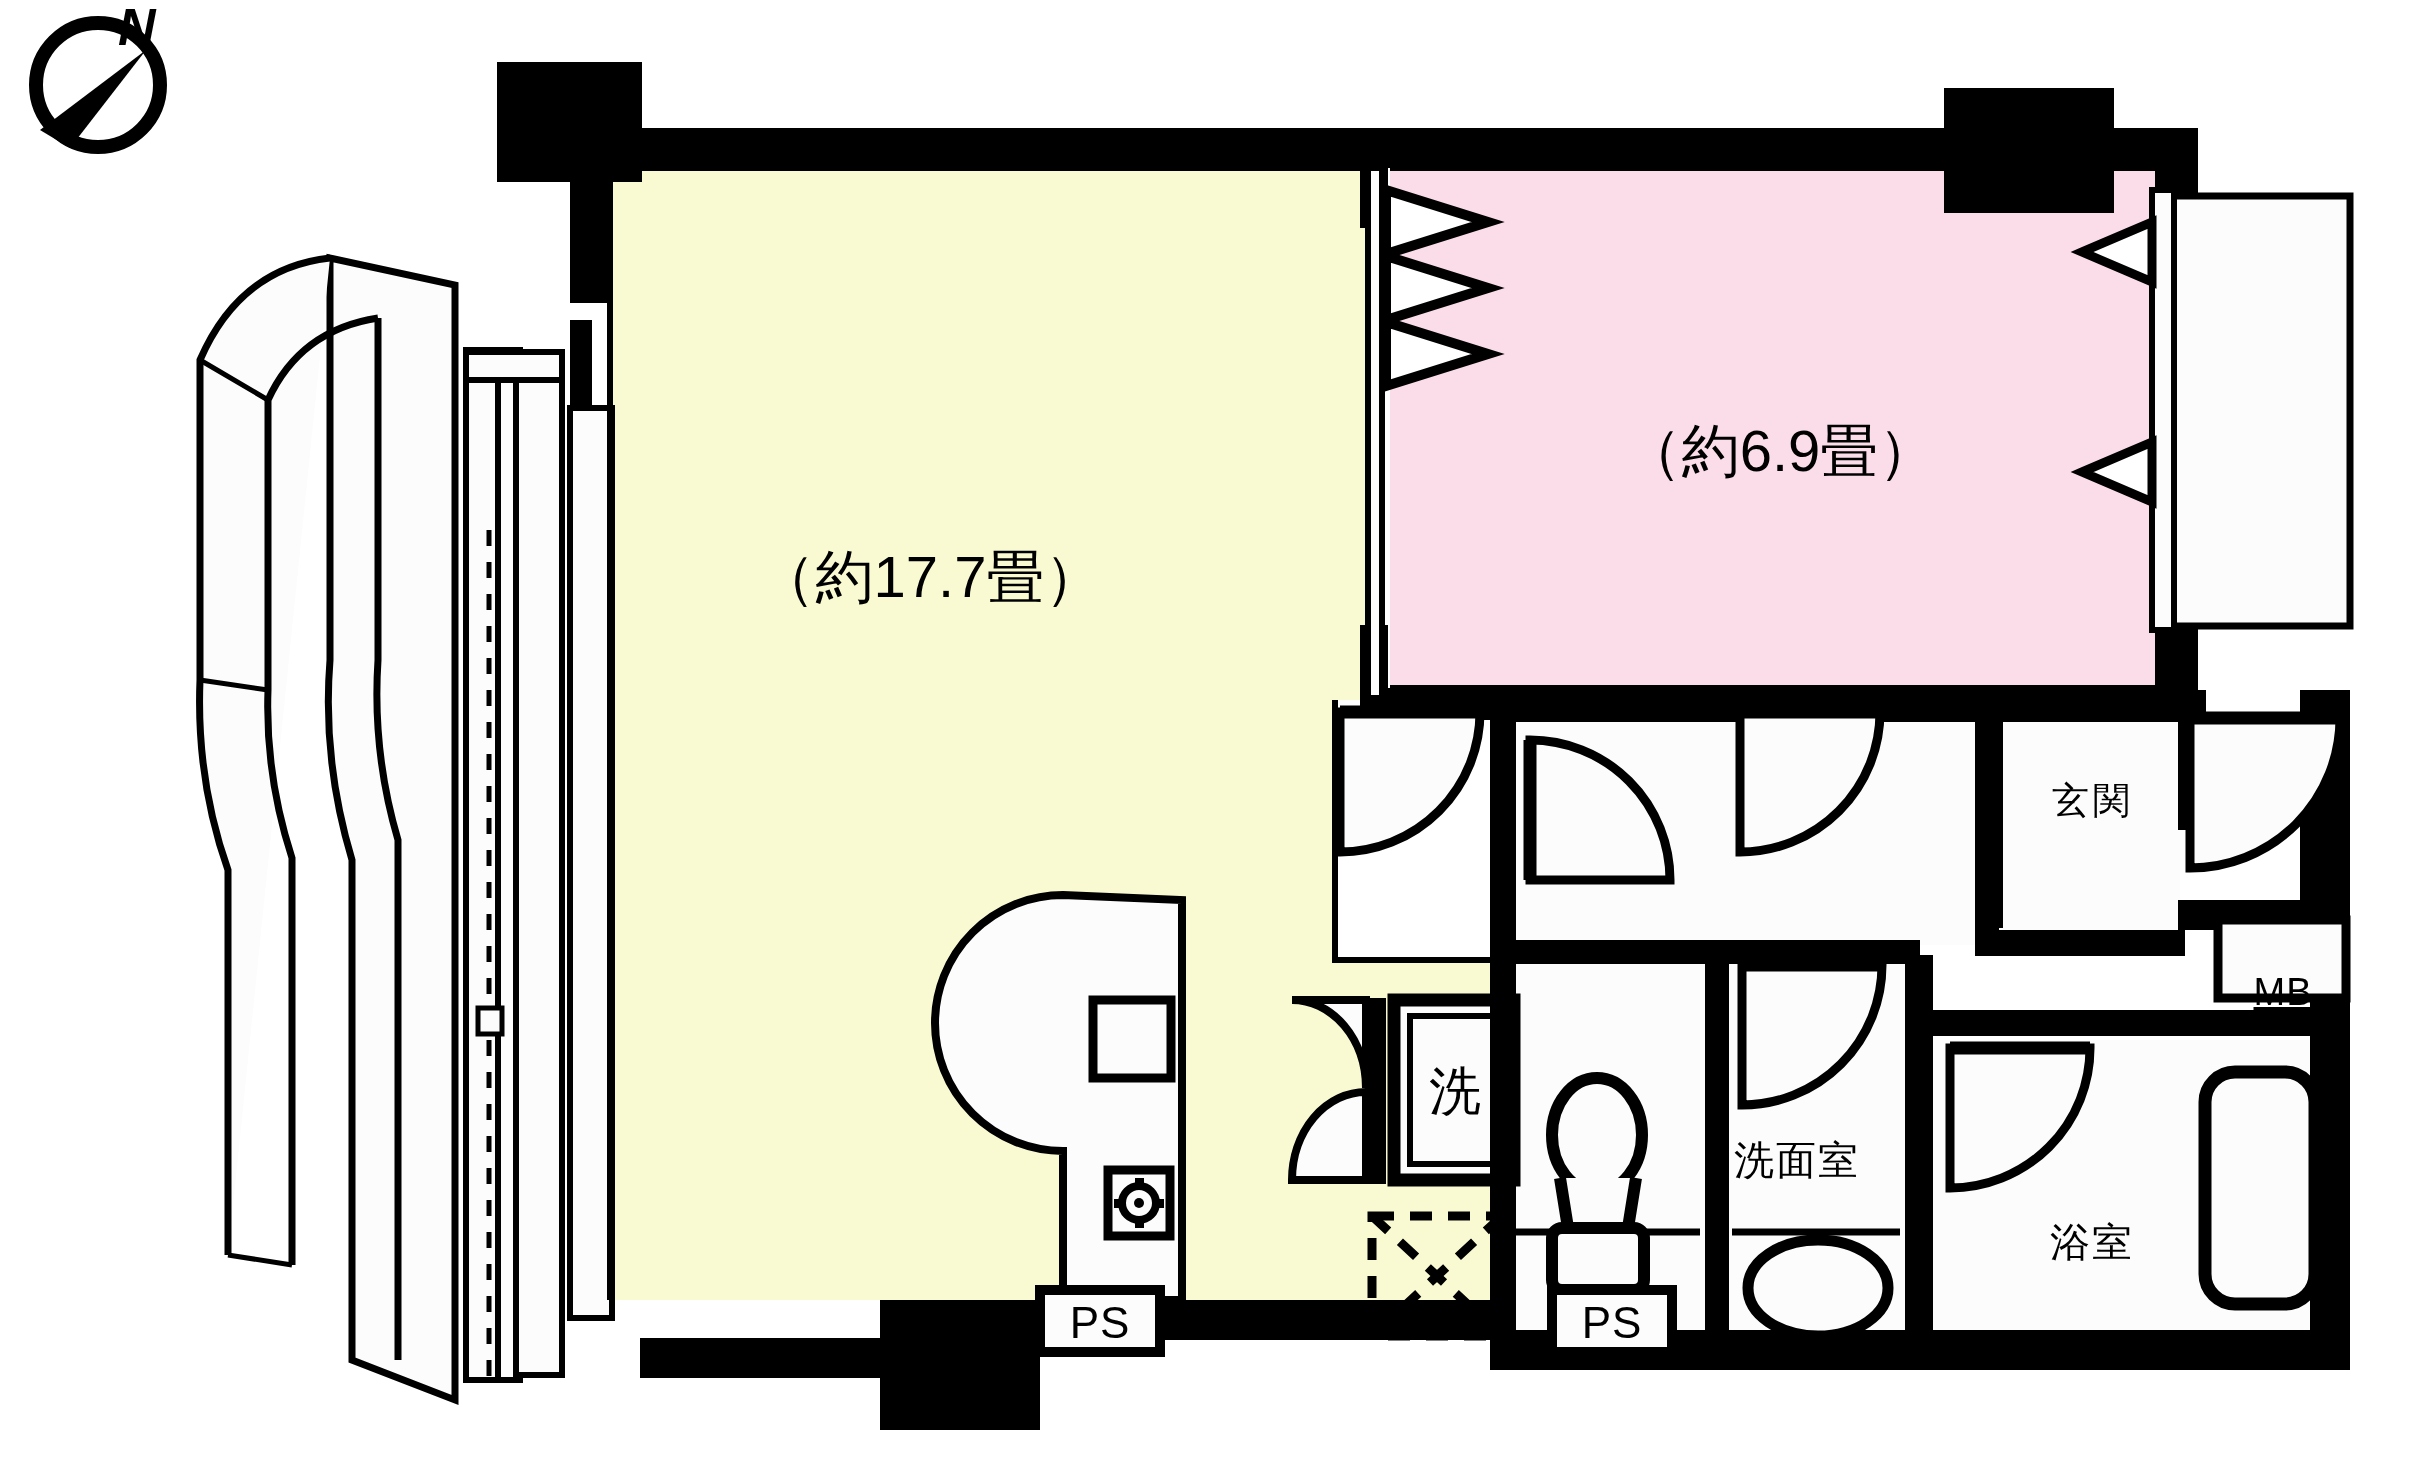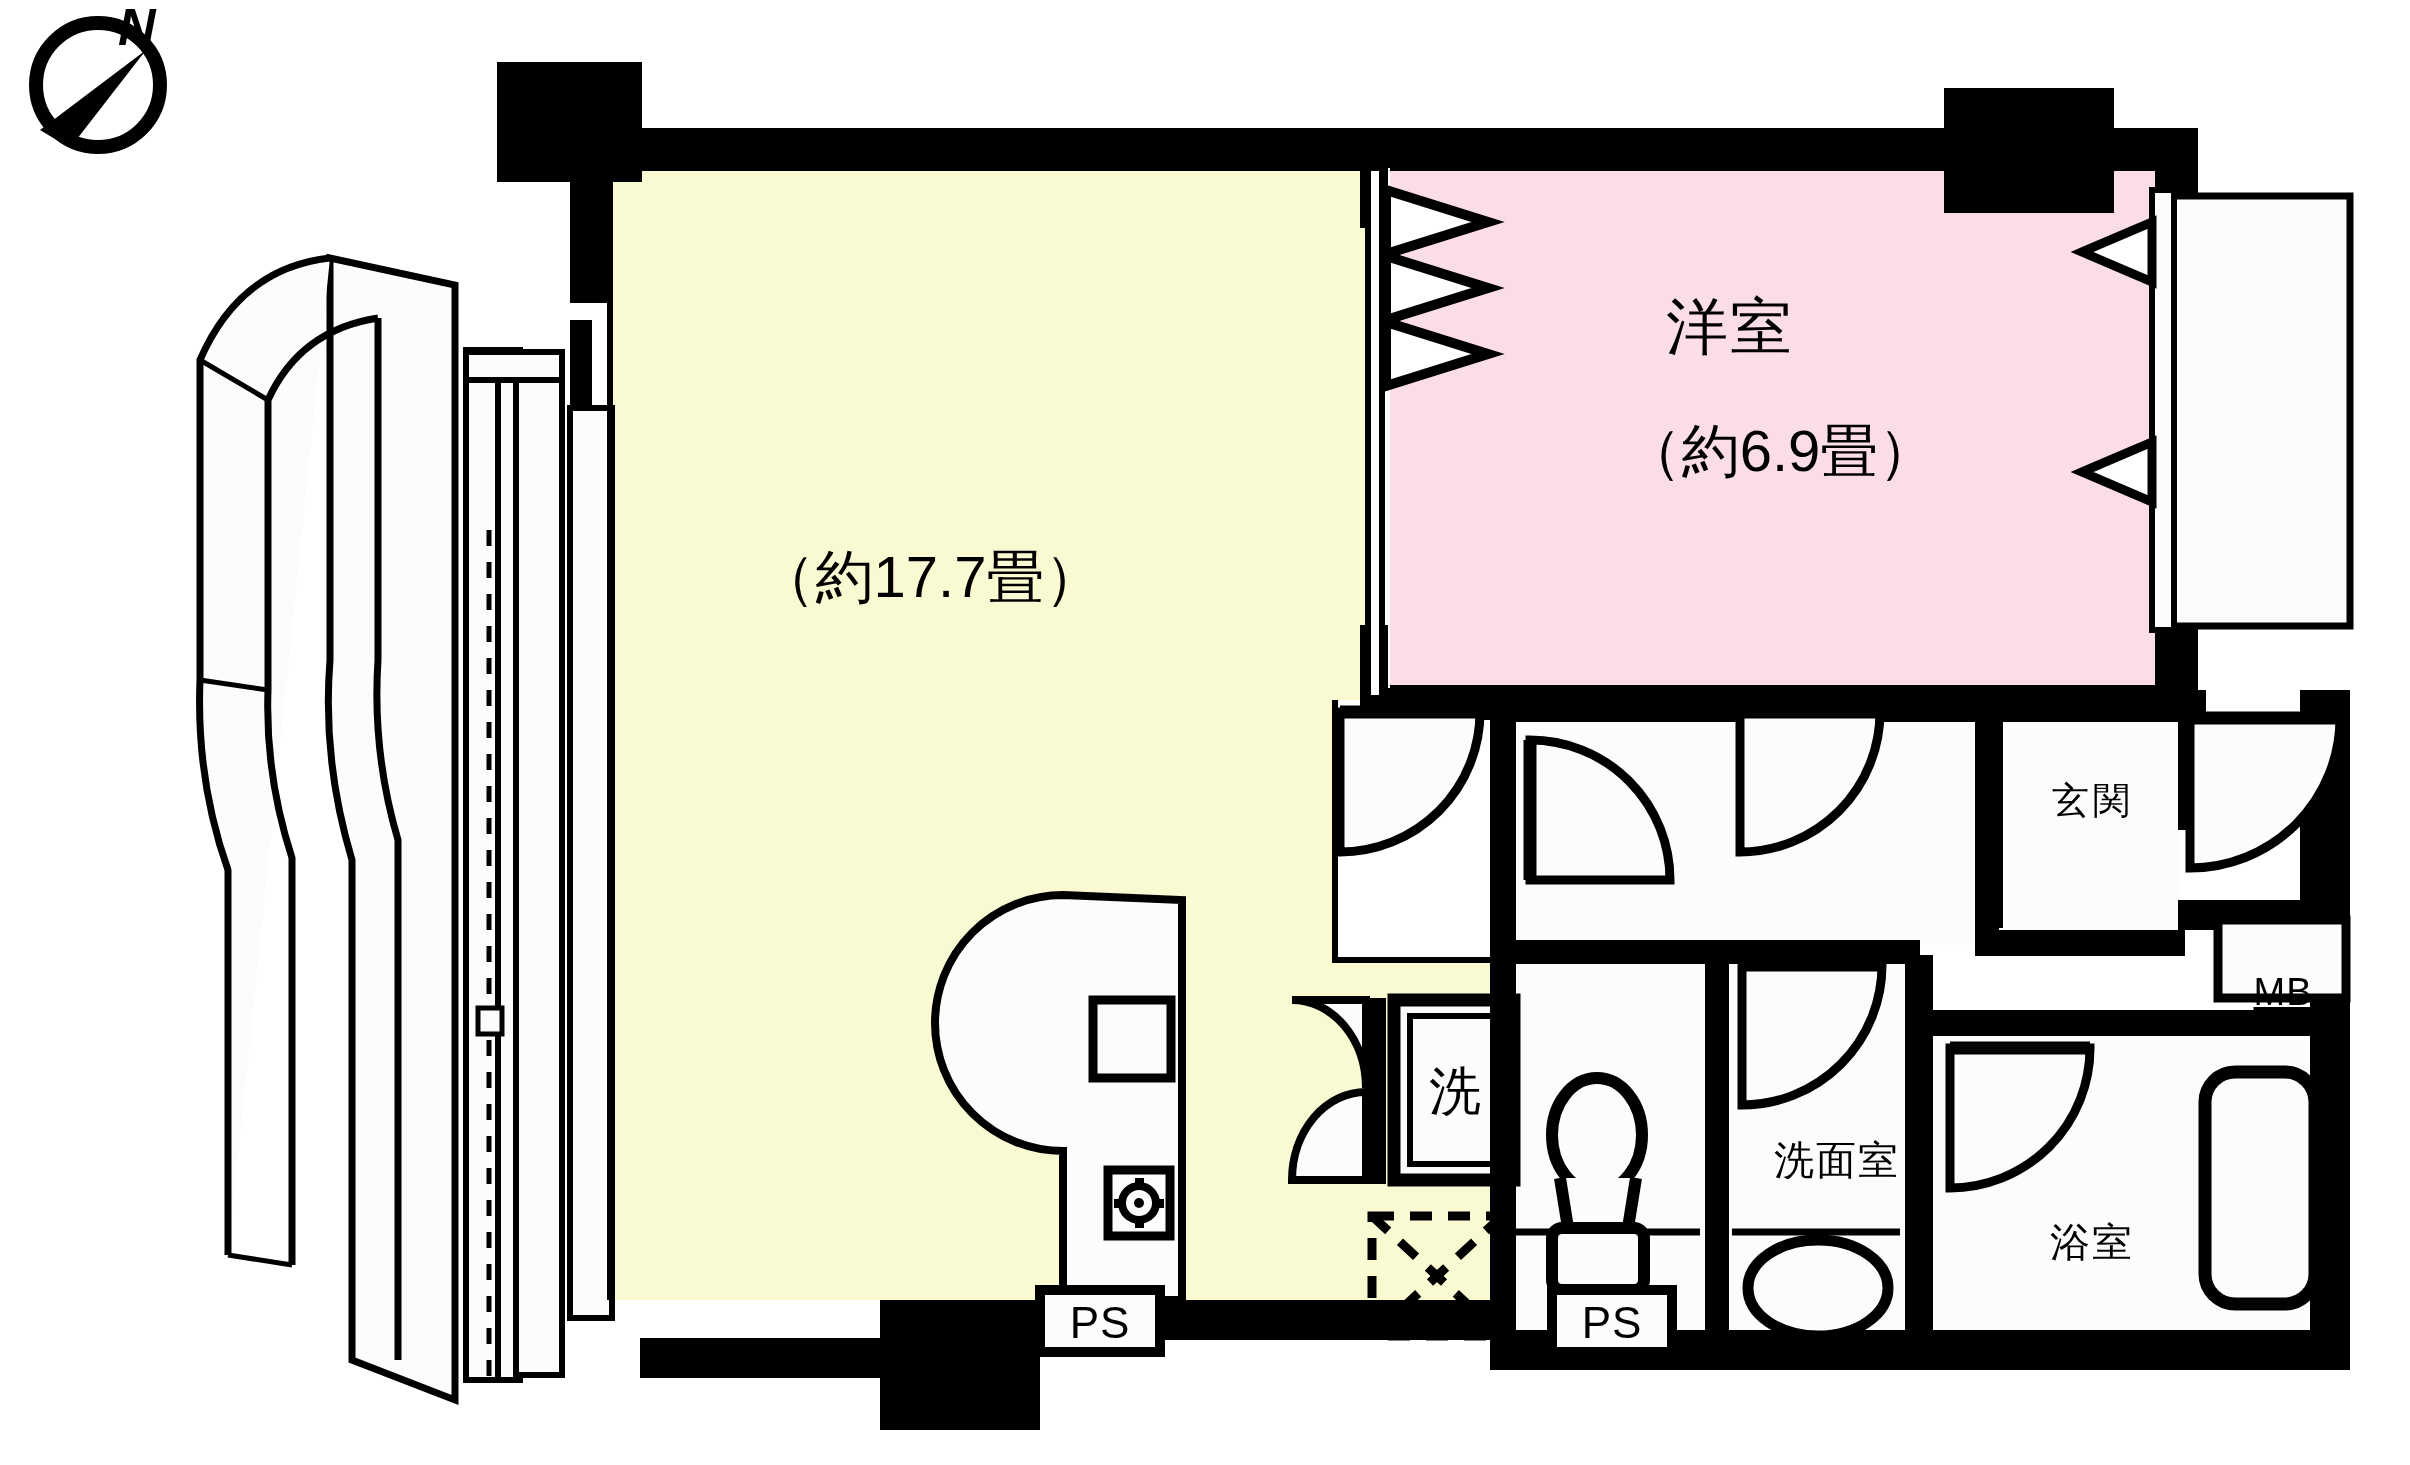--- a/index.html
+++ b/index.html
@@ -233,26 +233,25 @@
     <g>
       <circle cx="98" cy="85" r="62" fill="none" stroke="#000000" stroke-width="14"></circle>
       <polygon points="146,50 40,130 70,148" fill="#000000"></polygon>
     </g>
   </svg>
 
   <div class="lbl lbl-n" style="left:118px;top:-2px;">N</div>
 
   <div class="lbl lbl-sub" style="left:720px;top:545px;width:420px;">（約17.7畳）</div>
 
-  <div class="lbl lbl-room2" style="left:1600px;top:292px;width:260px;">洋室</div>
   <div class="lbl lbl-sub" style="left:1580px;top:419px;width:400px;">（約6.9畳）</div>
 
   <div class="lbl lbl-mid" style="left:2018px;top:780px;width:150px;">玄関</div>
 
-  <div class="lbl lbl-sm" style="left:1742px;top:1138px;width:190px;">洗面室</div>
+  <div class="lbl lbl-sm" style="left:1702px;top:1138px;width:190px;">洗面室</div>
 
   <div class="lbl lbl-sm" style="left:2022px;top:1220px;width:140px;">浴室</div>
 
   <div class="lbl lbl-sen" style="left:1420px;top:1062px;width:70px;">洗</div>
 
   <div class="lbl lbl-ps" style="left:1050px;top:1298px;width:100px;">PS</div>
 
   <div class="lbl lbl-ps" style="left:1562px;top:1298px;width:100px;">PS</div>
 
   <div class="lbl lbl-mb" style="left:2228px;top:971px;width:110px;text-decoration:underline;">MB</div>

